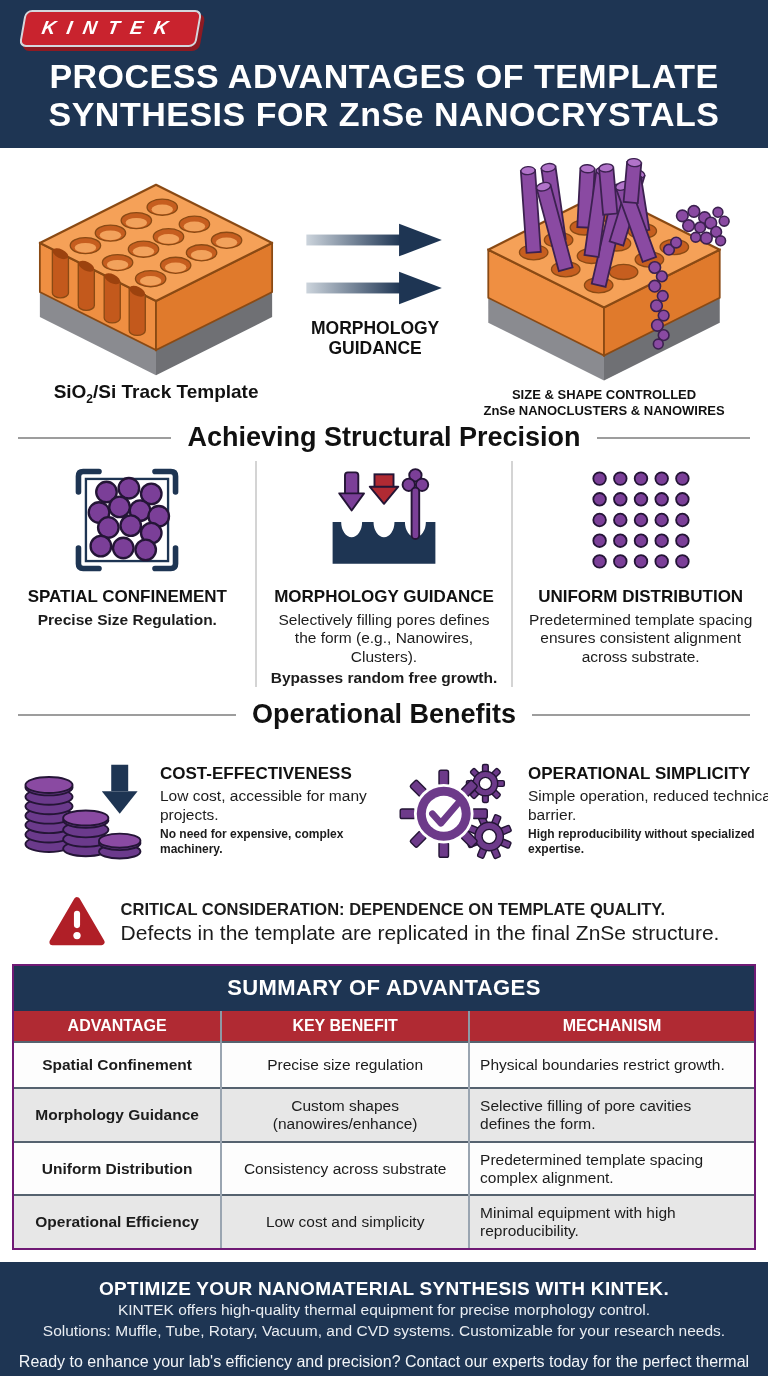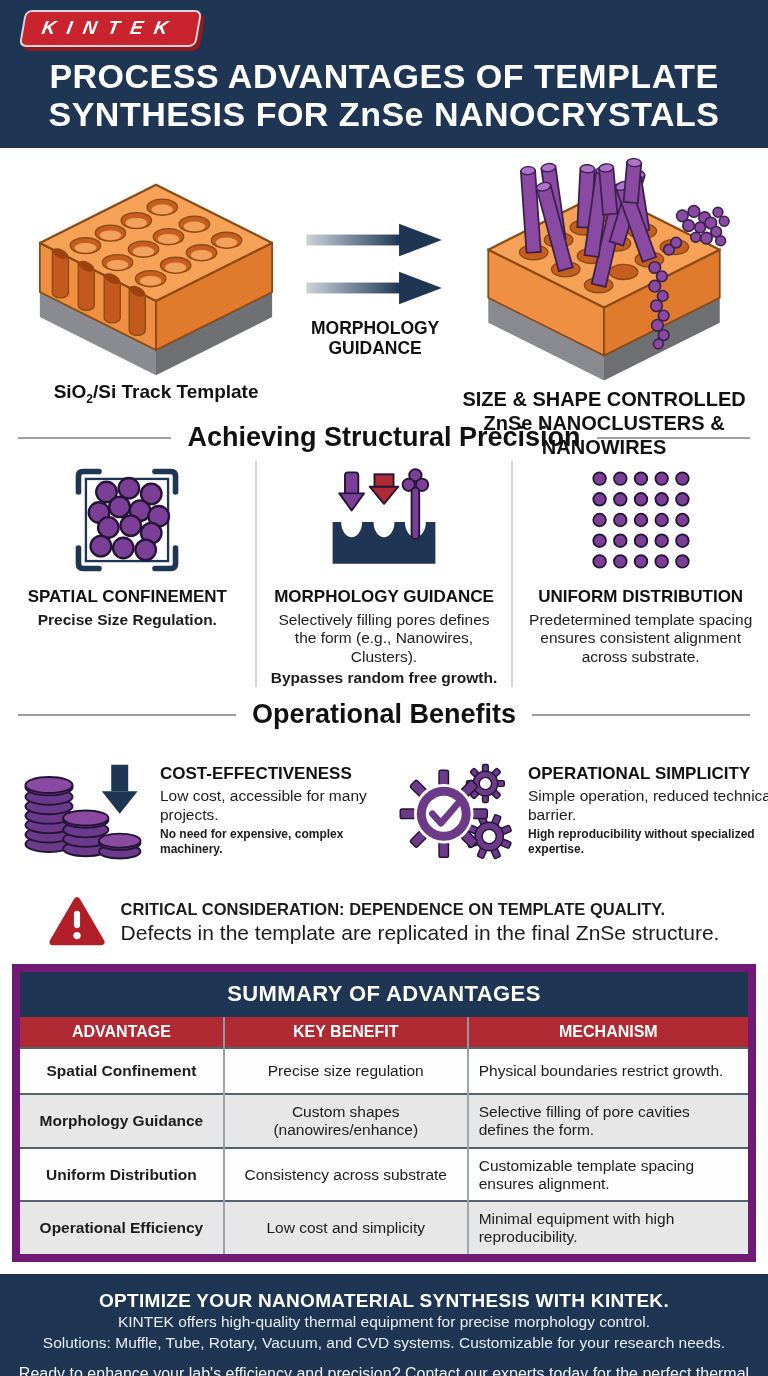--- a/index.html
+++ b/index.html
@@ -23,21 +23,21 @@
     margin:10px 0 0 0; text-align:center; color:#fff;
     font-size:34px; line-height:1.13; letter-spacing:.5px; font-weight:bold;
   }
   
   .diagram { display:flex; padding:10px 6px 0 8px; height:262px; }
   .fig-left { width:300px; display:flex; flex-direction:column; align-items:center; }
   .fig-mid  { flex:1; display:flex; flex-direction:column; align-items:center; padding-top:62px; }
   .fig-right{ width:320px; display:flex; flex-direction:column; align-items:center; }
   .fig-label { font-weight:bold; font-size:19px; color:#111; margin-top:4px; }
   .fig-label sub { font-size:12px; }
-  .fig-label2 { font-weight:bold; font-size:20px; color:#111; text-align:center; line-height:1.2; margin-top:2px; }
+  .fig-label2 { font-weight:bold; font-size:13px; color:#111; text-align:center; line-height:1.2; margin-top:2px; }
   .arrow-stack { display:flex; flex-direction:column; gap:8px; }
   .mid-label { font-weight:bold; font-size:17.5px; color:#111; text-align:center; line-height:1.15; margin-top:10px; }
   svg { overflow:visible; }
   
   .sec-head { display:flex; align-items:center; gap:16px; padding:0 18px; margin-top:12px;text-align:right; }
   .sec-head .line { flex:1; height:2px; background:#9d9d9d; }
   .sec-head h2 { margin:0; font-size:27px; font-weight:bold; color:#111; white-space:nowrap; }
   
   .cols { display:flex; margin-top:8px; }
   .col { flex:1; padding:0 12px; text-align:center; }
@@ -53,21 +53,21 @@
   .benefit h3 { margin:0 0 3px 0; font-size:17px; color:#111; }
   .benefit .body { font-size:15.5px; line-height:1.2; margin:0; }
   .benefit .emph { font-size:12px; font-weight:bold; line-height:1.2; margin:3px 0 0 0; }
   .b-text-left { width:218px; }
   .b-text-right { width:252px; }
   
   .warning { display:flex; align-items:center; justify-content:center; gap:16px; margin-top:16px; }
   .warning .w-title { font-size:16.5px; font-weight:bold; margin:0; }
   .warning .w-body  { font-size:21px; margin:2px 0 0 0; }
   
-  .table-wrap { margin:16px 12px 0 12px; border:8px solid #701a75; }
+  .table-wrap { margin:16px 12px 0 12px; border:2px solid #701a75; }
   .t-title {
     background:#1e3553; color:#fff; text-align:center; font-weight:bold;
     font-size:22px; padding:9px 0 10px 0; letter-spacing:.4px;
   }
   table { width:100%; border-collapse:collapse; }
   th {
     background:#b02a33; color:#fff; font-size:16px; font-weight:bold;
     padding:6px 4px; border-left:2px solid #8d98a4;
   }
   th:first-child { border-left:none; }
@@ -502,21 +502,21 @@
         <td>Physical boundaries restrict growth.</td>
       </tr>
       <tr>
         <td>Morphology Guidance</td>
         <td>Custom shapes (nanowires/enhance)</td>
         <td>Selective filling of pore cavities defines the form.</td>
       </tr>
       <tr>
         <td>Uniform Distribution</td>
         <td>Consistency across substrate</td>
-        <td>Customizable template spacing ensures alignment.</td>
+        <td>Predetermined template spacing complex alignment.</td>
       </tr>
       <tr>
         <td>Operational Efficiency</td>
         <td>Low cost and simplicity</td>
         <td>Minimal equipment with high reproducibility.</td>
       </tr>
     </tbody>
   </table>
 </div>
 

